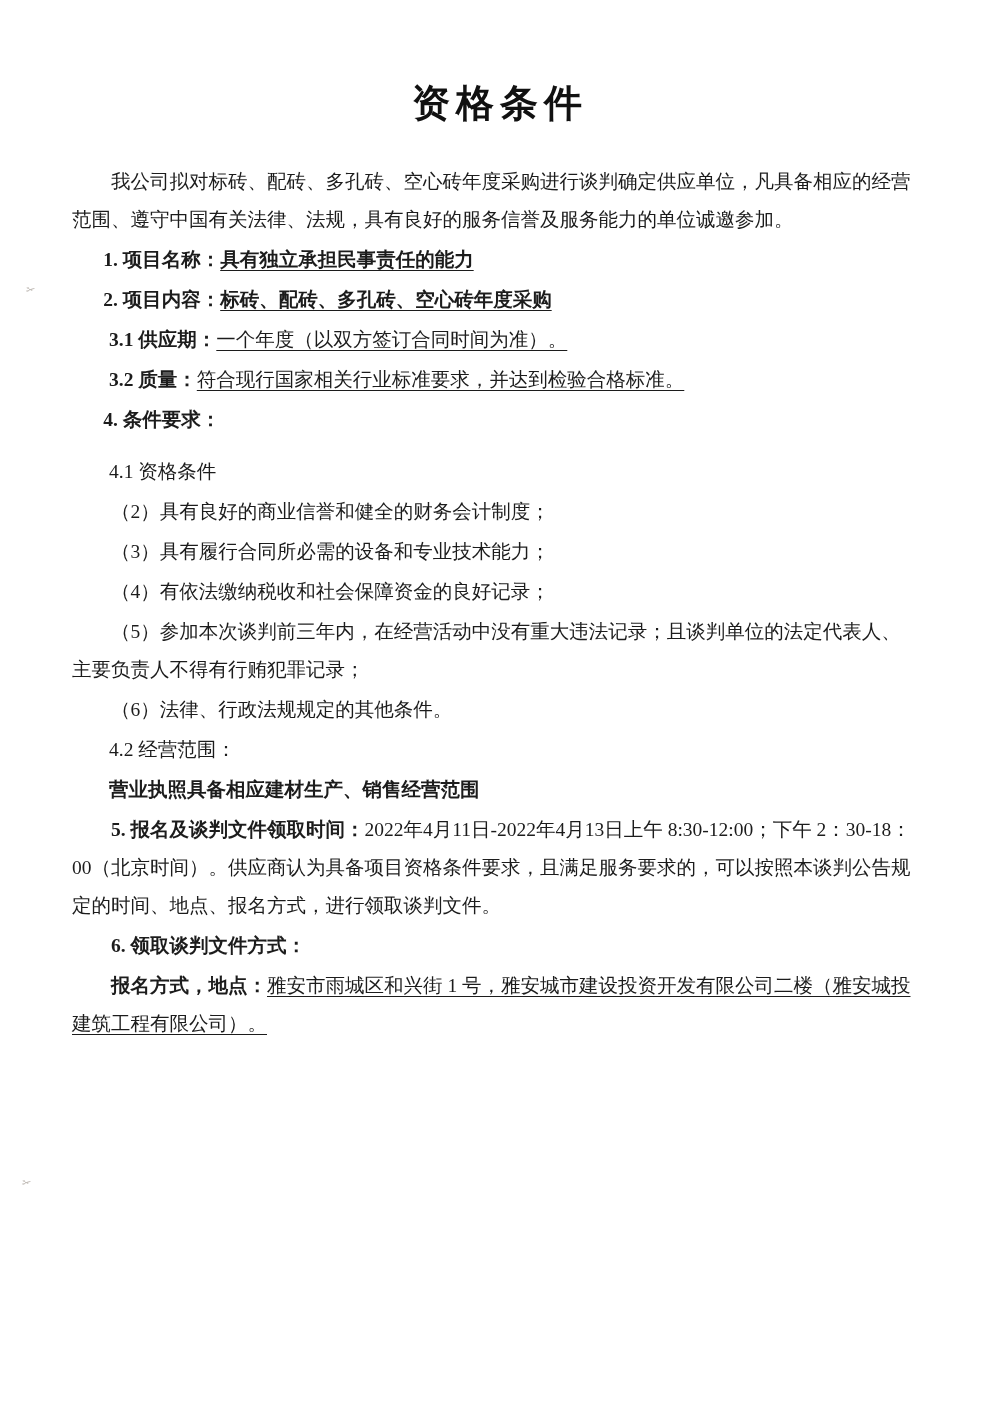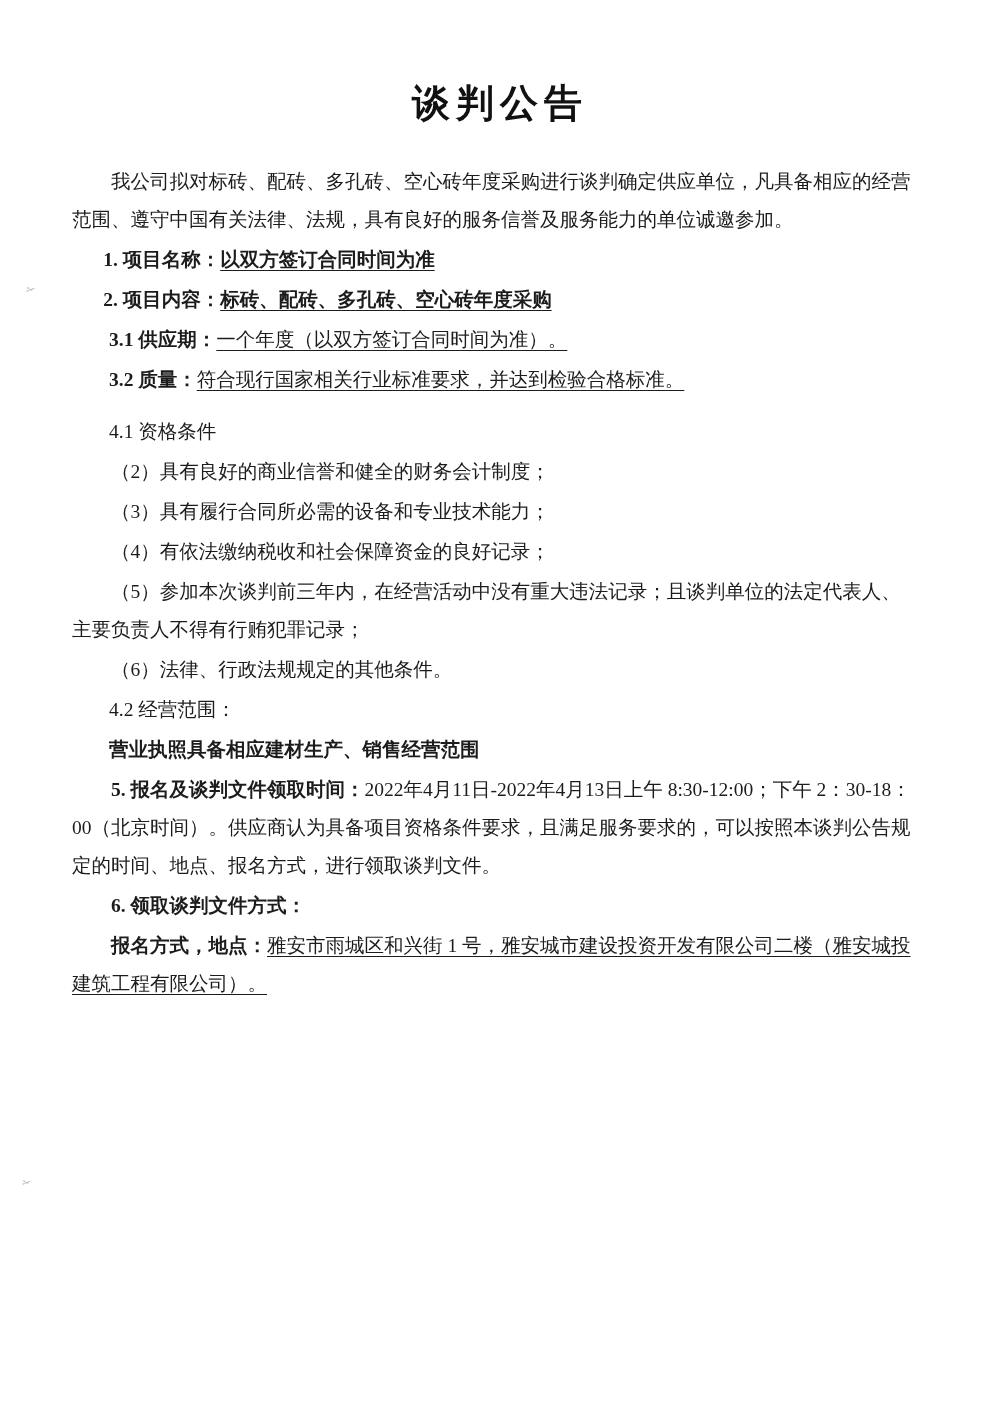--- a/index.html
+++ b/index.html
@@ -79,43 +79,44 @@
   }
 </style>
 </head>
 <body>
 
 <div class="page">
 
   <span class="mark-left-1">✁</span>
   <span class="mark-left-2">✁</span>
 
-  <h1 class="doc-title">谈判公告</h1>
+  <h1 class="doc-title">资格条件</h1>
 
   <div class="body-wrap">
 
     <p class="indent2">我公司拟对标砖、配砖、多孔砖、空心砖年度采购进行谈判确定供应单位，凡具备相应的经营范围、遵守中国有关法律、法规，具有良好的服务信誉及服务能力的单位诚邀参加。</p>
 
     <p class="num-head">
-      <span>1. 项目名称：</span><span class="u">以双方签订合同时间为准</span>
+      <span>1. 项目名称：</span><span class="u">具有独立承担民事责任的能力</span>
     </p>
 
     <p class="num-head">
       <span>2. 项目内容：</span><span class="u">标砖、配砖、多孔砖、空心砖年度采购</span>
     </p>
 
 
     <p class="sub-head">
       <span class="bold">3.1 供应期：</span><span class="u">一个年度（以双方签订合同时间为准）。</span>
     </p>
 
     <p class="sub-head">
       <span class="bold">3.2 质量：</span><span class="u">符合现行国家相关行业标准要求，并达到检验合格标准。</span>
     </p>
 
+    <p class="num-head">4. 条件要求：</p>
 
     <div class="spacer-md"></div>
 
     <p class="sub-head">4.1 资格条件</p>
 
     <p class="indent2">（2）具有良好的商业信誉和健全的财务会计制度；</p>
     <p class="indent2">（3）具有履行合同所必需的设备和专业技术能力；</p>
     <p class="indent2">（4）有依法缴纳税收和社会保障资金的良好记录；</p>
     <p class="indent2">（5）参加本次谈判前三年内，在经营活动中没有重大违法记录；且谈判单位的法定代表人、主要负责人不得有行贿犯罪记录；</p>
     <p class="indent2">（6）法律、行政法规规定的其他条件。</p>

